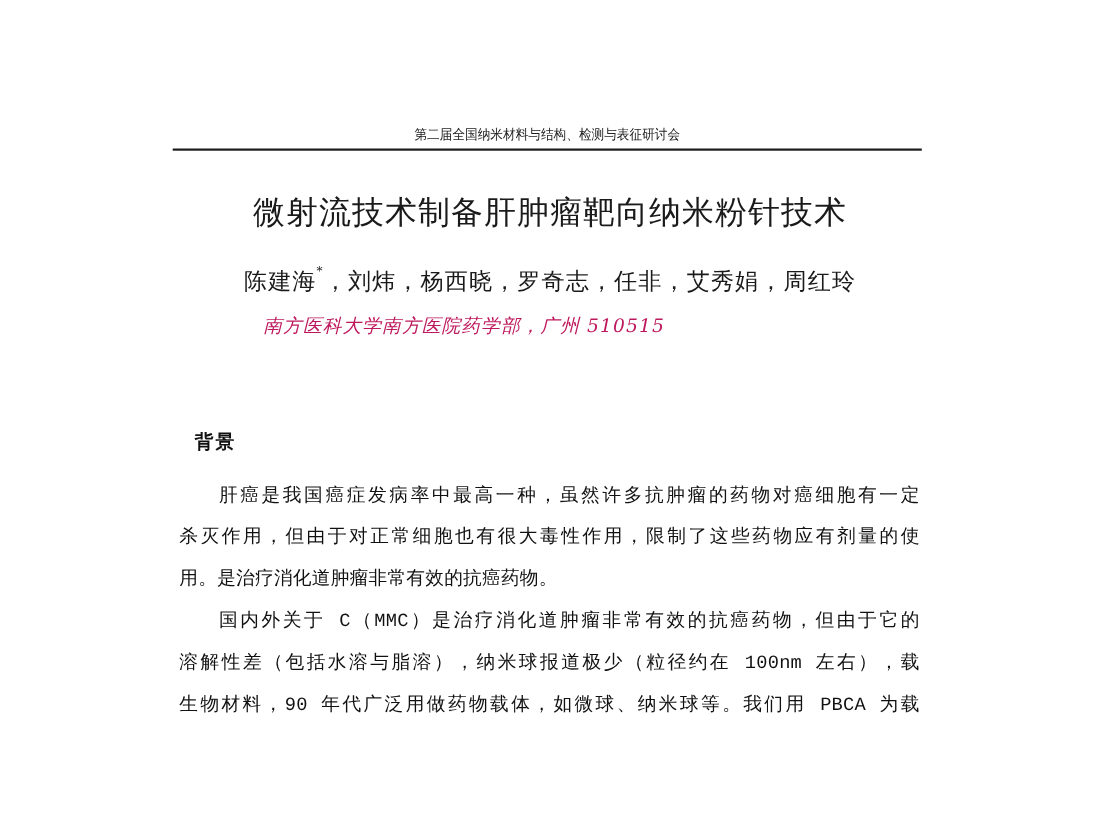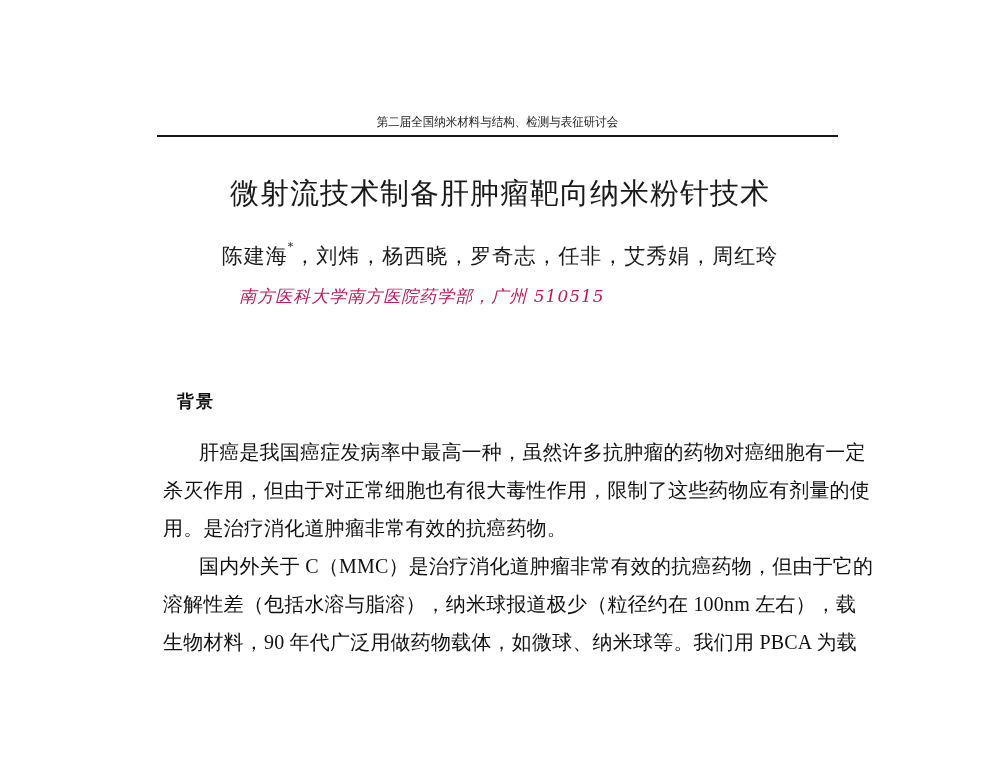--- a/index.html
+++ b/index.html
@@ -85,23 +85,23 @@
       font-family: "DejaVu Sans", sans-serif;
       letter-spacing: 2px;
       color: #111;
       margin-top: 12px;
     }
     .body-text {
       position: absolute;
       left: 163px;
       top: 433px;
       width: 673px;
-      font-size: 20px;
+      font-size: 17px;
       line-height: 38px;
-      font-family: Liberation Serif, serif;
+      font-family: Liberation Mono, monospace;
       color: #111;
       letter-spacing: 0.2px;
     }
     .body-line {
       display: block;
       white-space: nowrap;
       text-align: justify;
       text-align-last: justify;
       height: 38px;
     }

